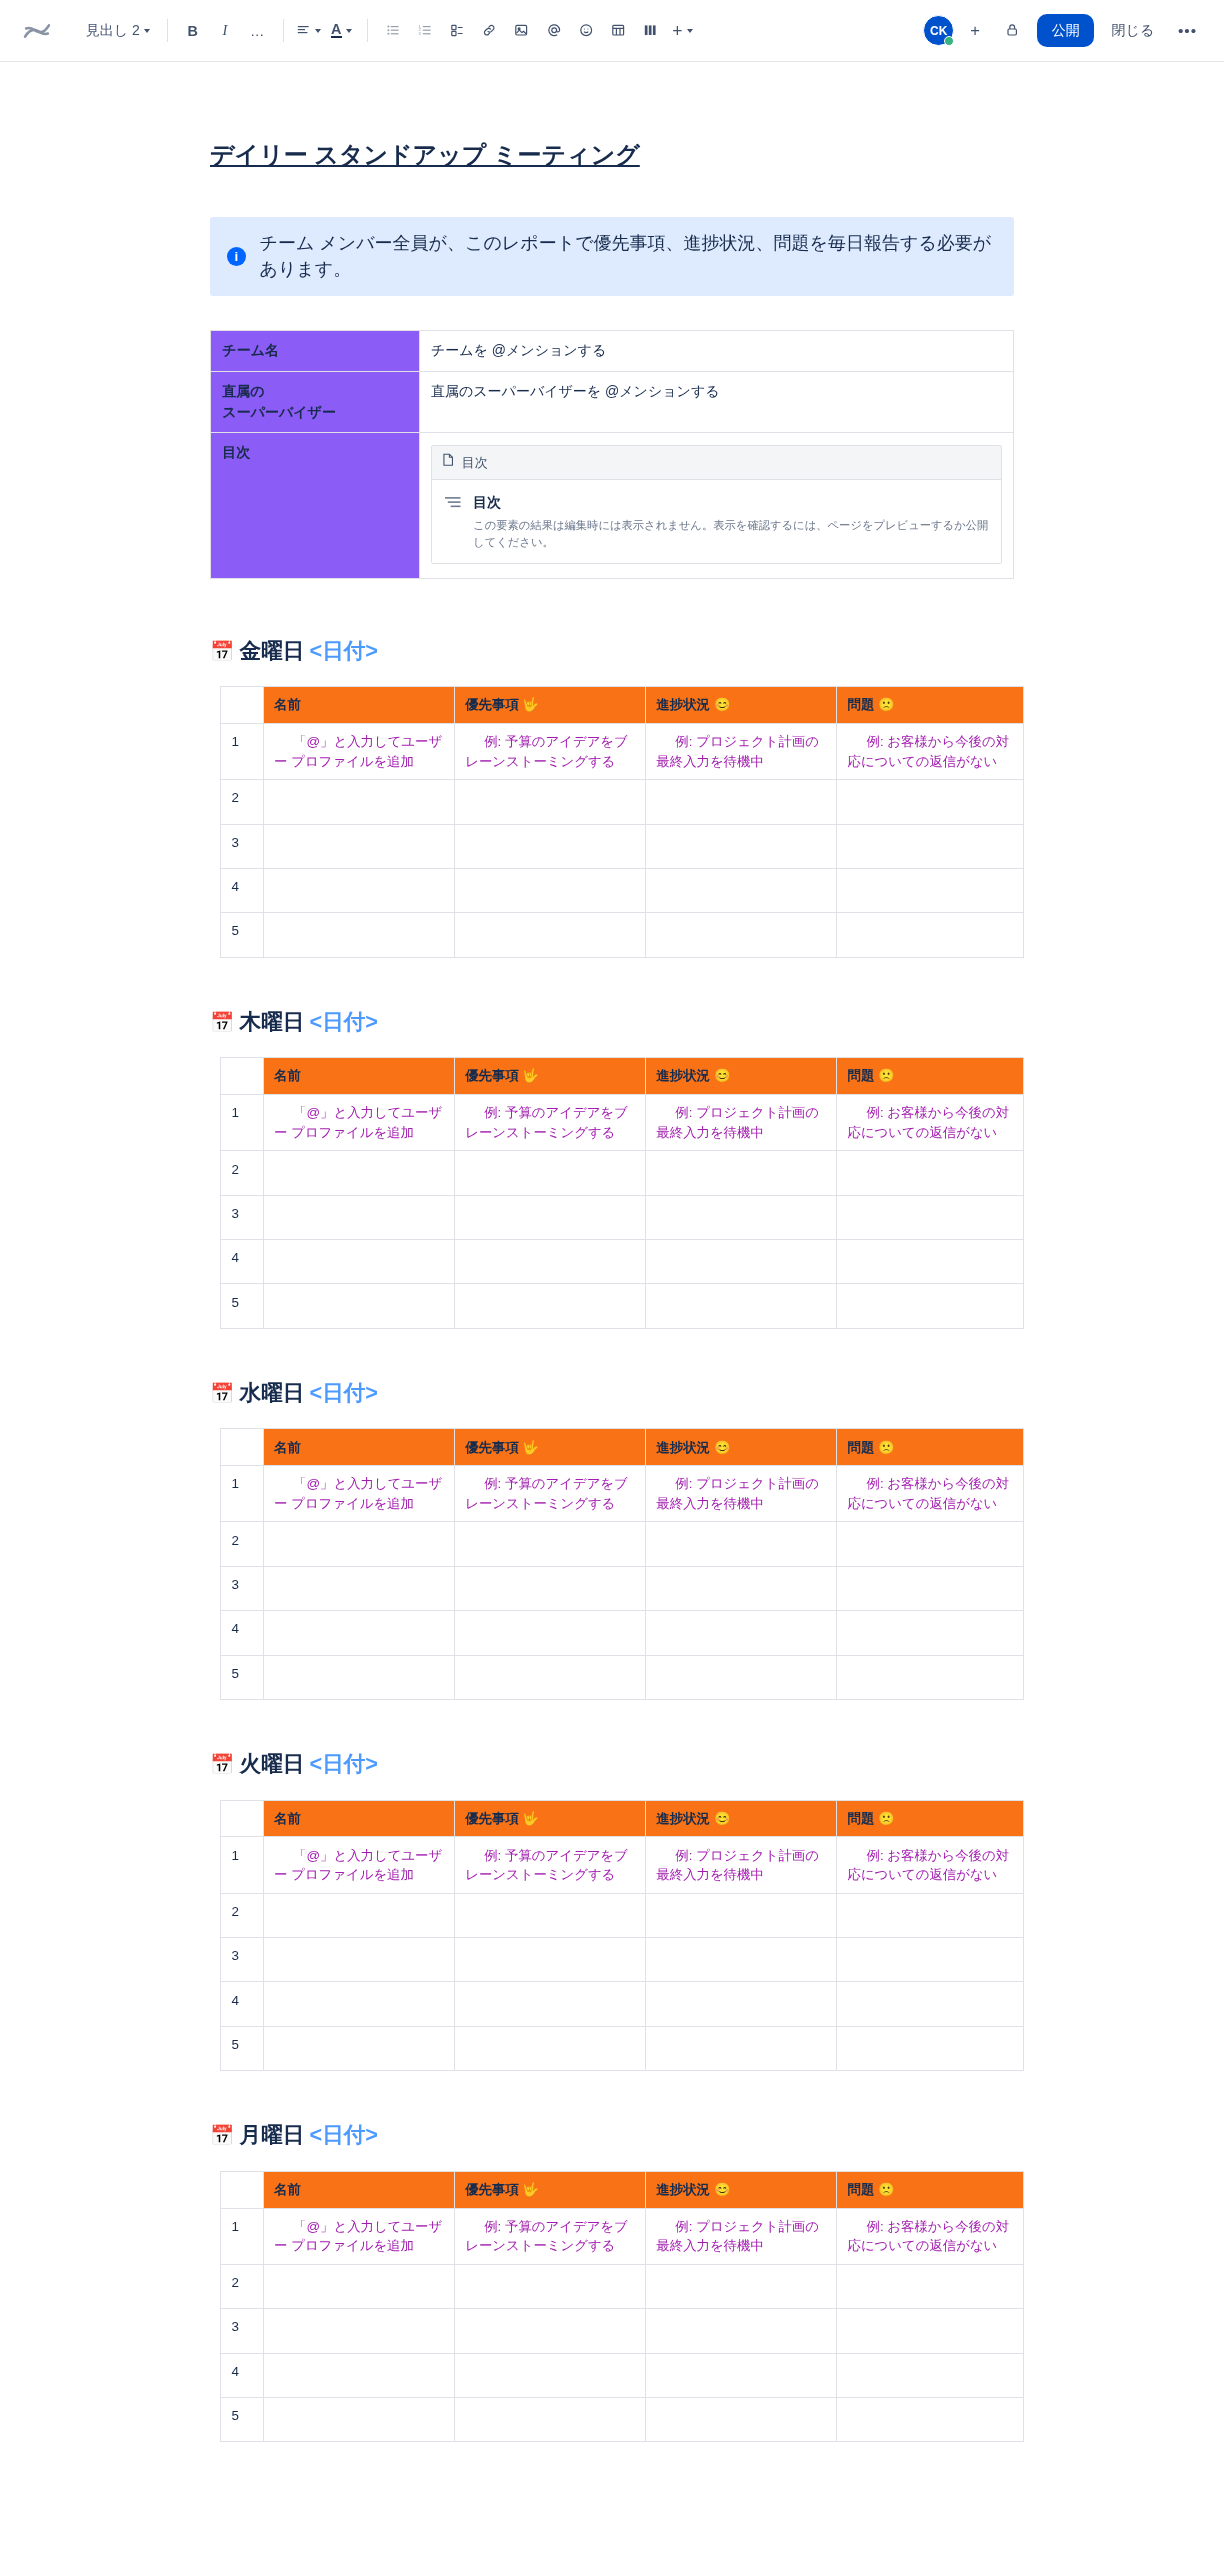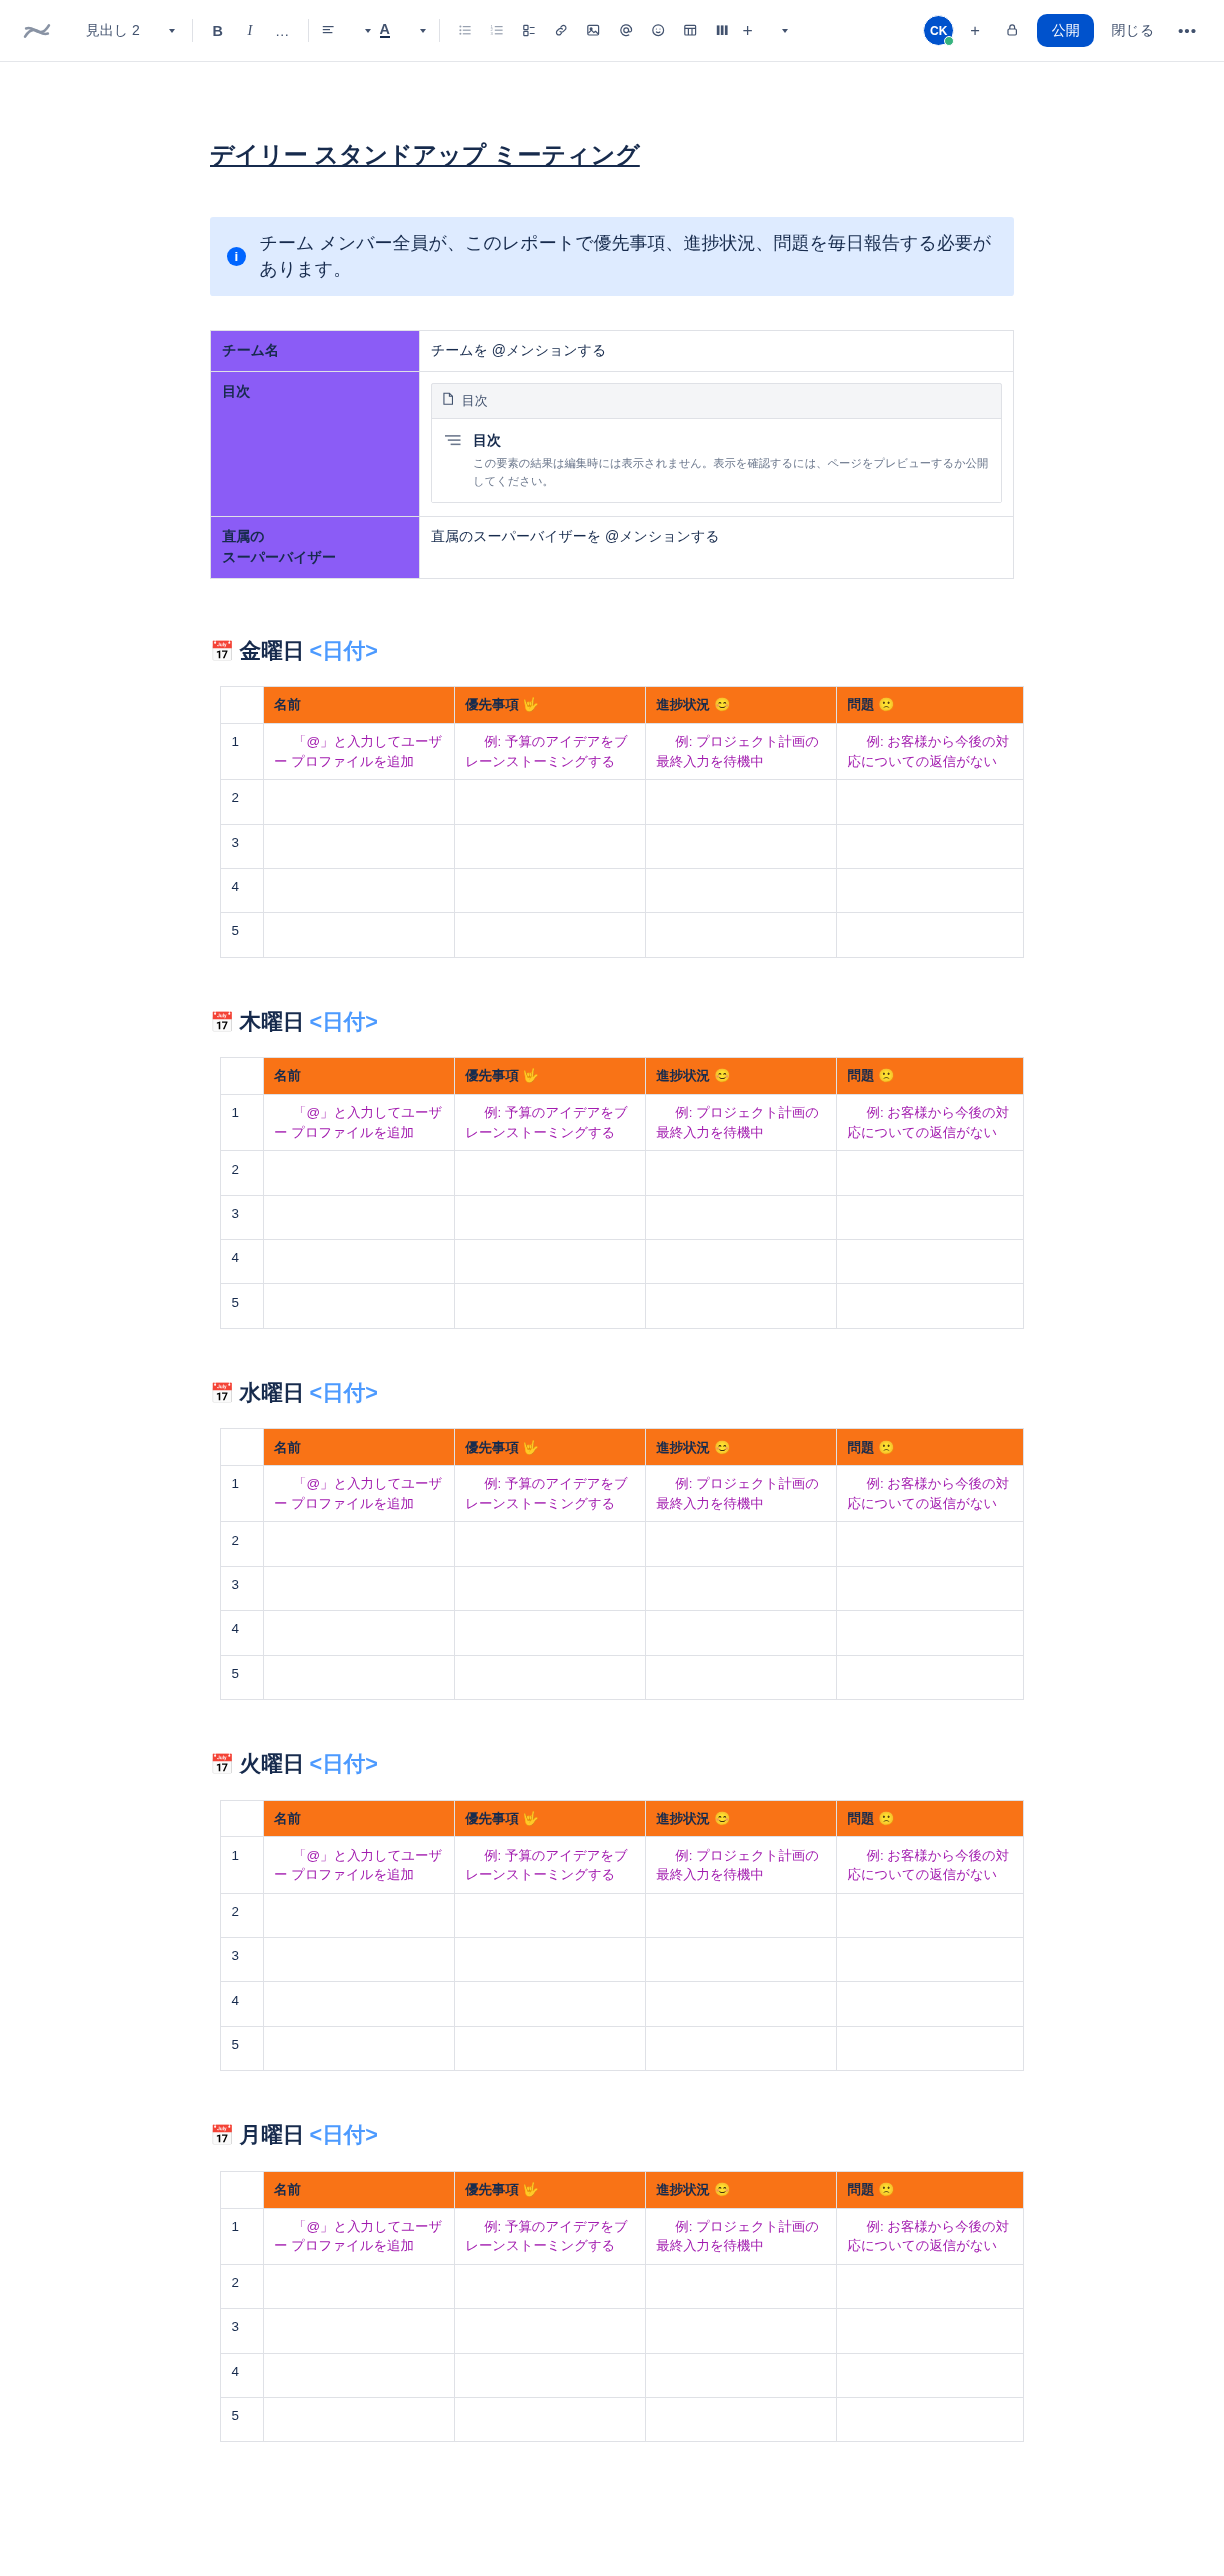--- a/index.html
+++ b/index.html
@@ -56,21 +56,20 @@
     padding: 0 4.1px;
     display: flex;
     align-items: center;
     justify-content: center;
     border-radius: 3.1px;
     color: #42526e;
     font-size: 14.4px;
     cursor: default;
     user-select: none;
     white-space: nowrap;
-    gap: 25px;
   }
   .tb-btn.wide {
     padding: 0 7.2px;
     font-size: 14px;
   }
   .tb-btn svg { display: block; }
   .caret {
     width: 0; height: 0;
     border-left: 3.6px solid transparent;
     border-right: 3.6px solid transparent;
@@ -458,20 +457,28 @@
       <div class="info-icon">i</div>
       <div class="info-text">チーム メンバー全員が、このレポートで優先事項、進捗状況、問題を毎日報告する必要があります。</div>
     </div>
 
     <table class="meta">
       <tbody>
           <tr>
         <td class="label">チーム名</td>
         <td>
           <span class="mention">チームを @メンションする</span>
+        </td>
+      </tr>
+      <tr>
+        <td class="label">
+          直属の<br>スーパーバイザー
+        </td>
+        <td>
+          <span class="mention">直属のスーパーバイザーを @メンションする</span>
         </td>
       </tr>
       <tr>
         <td class="label">目次</td>
         <td>
           <div class="toc-macro">
             <div class="toc-head">
               <span>
                 <svg width="12.4" height="13.4" viewBox="0 0 20 22">
                       <g fill="none" stroke="#42526e" stroke-width="1.8">
@@ -493,28 +500,20 @@
                     </svg>
               </span>
               <span>
                 <div class="toc-title">目次</div>
                 <div class="toc-note">この要素の結果は編集時には表示されません。表示を確認するには、ページをプレビューするか公開してください。</div>
               </span>
             </div>
           </div>
         </td>
       </tr>
-      <tr>
-        <td class="label">
-          直属の<br>スーパーバイザー
-        </td>
-        <td>
-          <span class="mention">直属のスーパーバイザーを @メンションする</span>
-        </td>
-      </tr>
     </tbody>
       </table>
 
     <div id="days-container">
         <div class="day-section">
           <div class="day-heading">
             <span class="cal-emoji">📅</span>
             <span>金曜日</span>
             <span class="date-ph">&lt;日付&gt;</span>
           </div>

